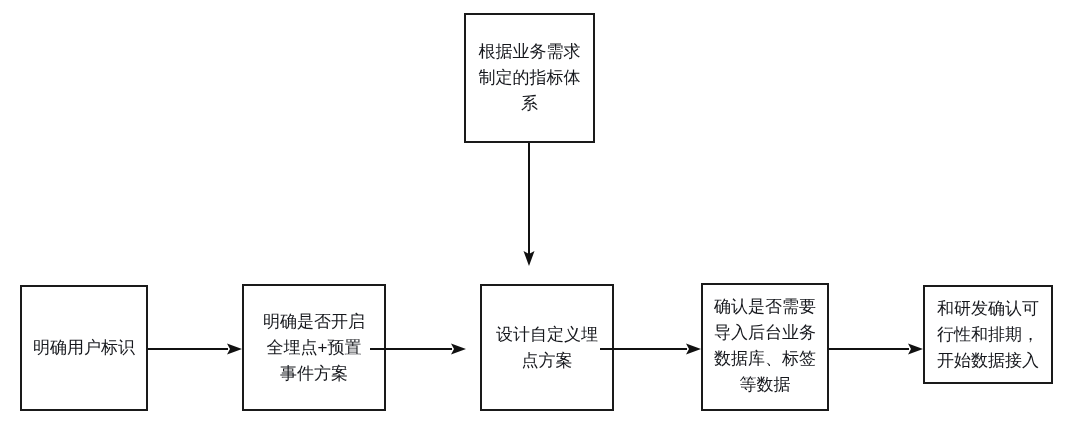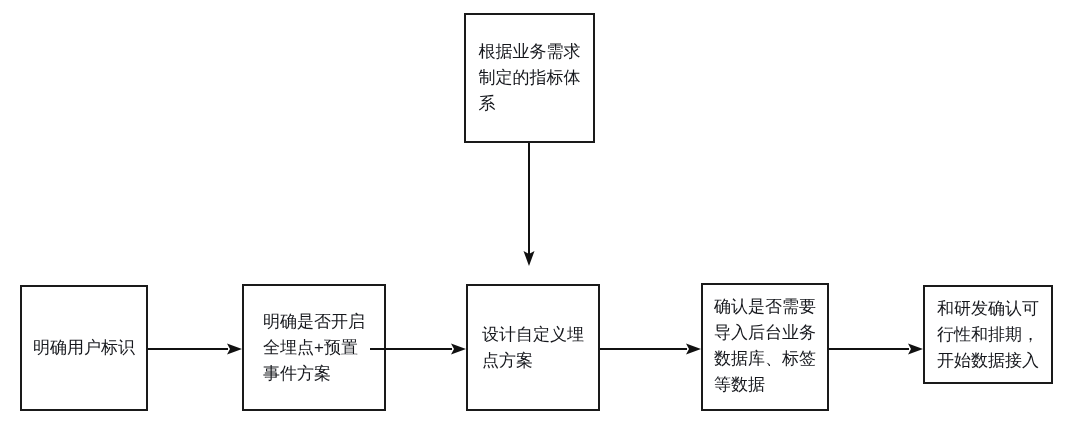--- a/index.html
+++ b/index.html
@@ -20,20 +20,21 @@
     overflow: hidden;
   }
   .node {
     position: absolute;
     box-sizing: border-box;
     border: 2px solid #1a1a1a;
     background: #ffffff;
     display: flex;
     align-items: center;
     justify-content: center;
+    text-align: center;
   }
   .node-label {
     font-size: 17px;
     line-height: 26px;
     color: #15171c;
     letter-spacing: 0px;
     white-space: pre-line;
     padding: 0 4px;
   }
   .edge {
@@ -89,21 +90,21 @@
 事件方案</div>
   </div>
 
   <div class="edge" style="left:370px; top:339px; width:96px; height:20px;">
     <svg width="96" height="20" viewBox="0 0 96 20">
       <line class="edge-line" x1="0" y1="10" x2="82" y2="10"></line>
       <polygon class="edge-head" points="96,10 81,4.5 84,10 81,15.5"></polygon>
     </svg>
   </div>
 
-  <div class="node" style="left:466px; top:284px; width:134px; height:127px;">
+  <div class="node" style="left:480px; top:284px; width:134px; height:127px;">
     <div class="node-label">设计自定义埋
 点方案</div>
   </div>
 
   <div class="edge" style="left:600px; top:339px; width:101px; height:20px;">
     <svg width="101" height="20" viewBox="0 0 101 20">
       <line class="edge-line" x1="0" y1="10" x2="87" y2="10"></line>
       <polygon class="edge-head" points="101,10 86,4.5 89,10 86,15.5"></polygon>
     </svg>
   </div>

